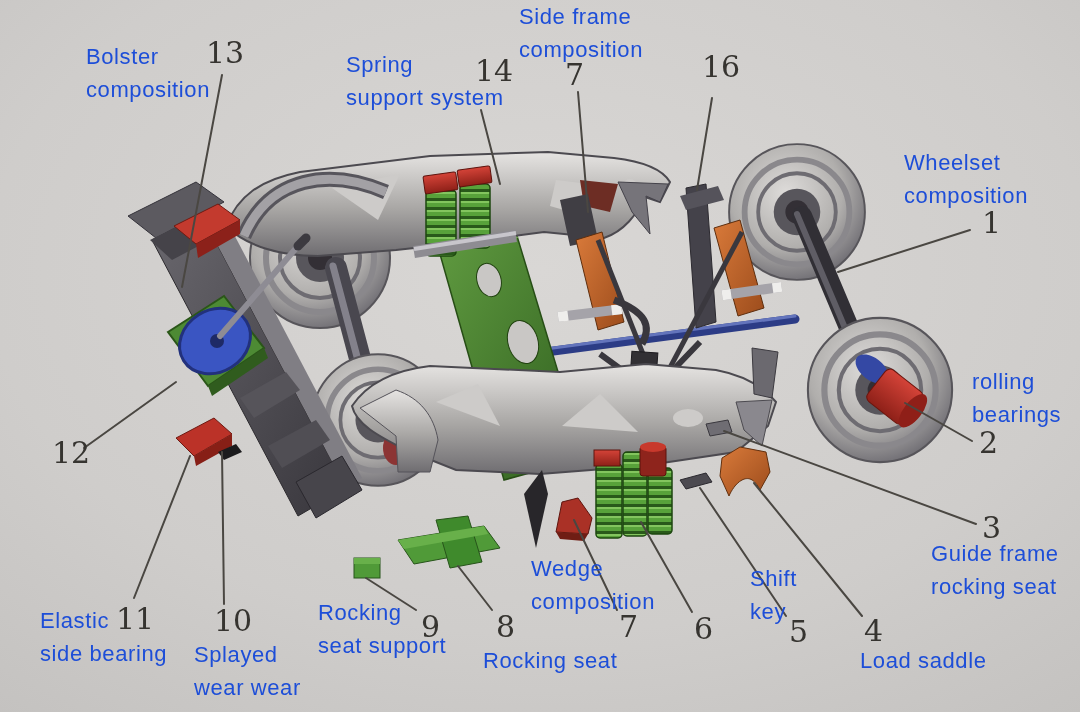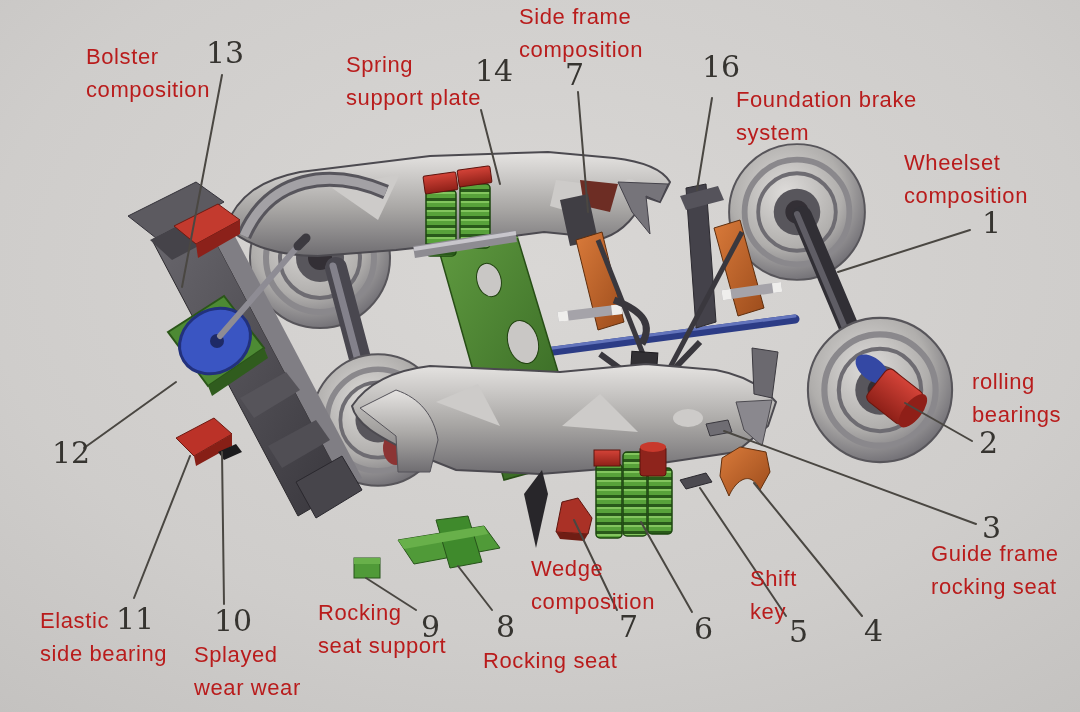--- a/index.html
+++ b/index.html
@@ -5,21 +5,21 @@
   html,body{margin:0;padding:0;}
   .stage{
     position:relative;width:1080px;height:712px;overflow:hidden;
     background:#cfcdcb;
     font-family:"Liberation Sans",sans-serif;
   }
   .stage svg{position:absolute;left:0;top:0;}
   .lbl{
     position:absolute;
     font-size:22px;line-height:1.5;letter-spacing:.6px;
-    color:#b91c1c;white-space:pre-line;width:max-content;
+    color:#1d4ed8;white-space:pre-line;width:max-content;
     font-family:"Liberation Sans",sans-serif;
   }
   .num{
     position:absolute;
     font-family:"DejaVu Serif",serif;
     font-size:30px;line-height:1;color:#363430;letter-spacing:0;
     white-space:nowrap;
   }
 </style>
 </head>
@@ -239,20 +239,21 @@
   <span class="num" style="left:982px;top:208px">1</span>
 
   <div class="lbl" style="left:972px;top:365px">rolling
 bearings</div>
   <span class="num" style="left:979px;top:428px">2</span>
 
   <div class="lbl" style="left:931px;top:537px">Guide frame
 rocking seat</div>
   <span class="num" style="left:982px;top:513px">3</span>
 
+  <div class="lbl" style="left:860px;top:644px">Load saddle</div>
   <span class="num" style="left:864px;top:616px">4</span>
 
   <div class="lbl" style="left:750px;top:562px">Shift
 key</div>
   <span class="num" style="left:789px;top:617px">5</span>
 
   <span class="num" style="left:694px;top:614px">6</span>
 
   <div class="lbl" style="left:531px;top:552px">Wedge
 composition</div>
@@ -273,24 +274,22 @@
 side bearing</div>
   <span class="num" style="left:116px;top:604px">11</span>
 
   <span class="num" style="left:52px;top:438px">12</span>
 
   <div class="lbl" style="left:86px;top:40px">Bolster
 composition</div>
   <span class="num" style="left:206px;top:38px">13</span>
 
   <div class="lbl" style="left:346px;top:48px">Spring
-support plate</div>
+support system</div>
   <span class="num" style="left:475px;top:56px">14</span>
 
   <div class="lbl" style="left:519px;top:0px">Side frame
 composition</div>
   <span class="num" style="left:565px;top:60px">7</span>
 
-  <div class="lbl" style="left:736px;top:83px">Foundation brake
-system</div>
   <span class="num" style="left:702px;top:52px">16</span>
 
 </div>
 
 </body></html>

